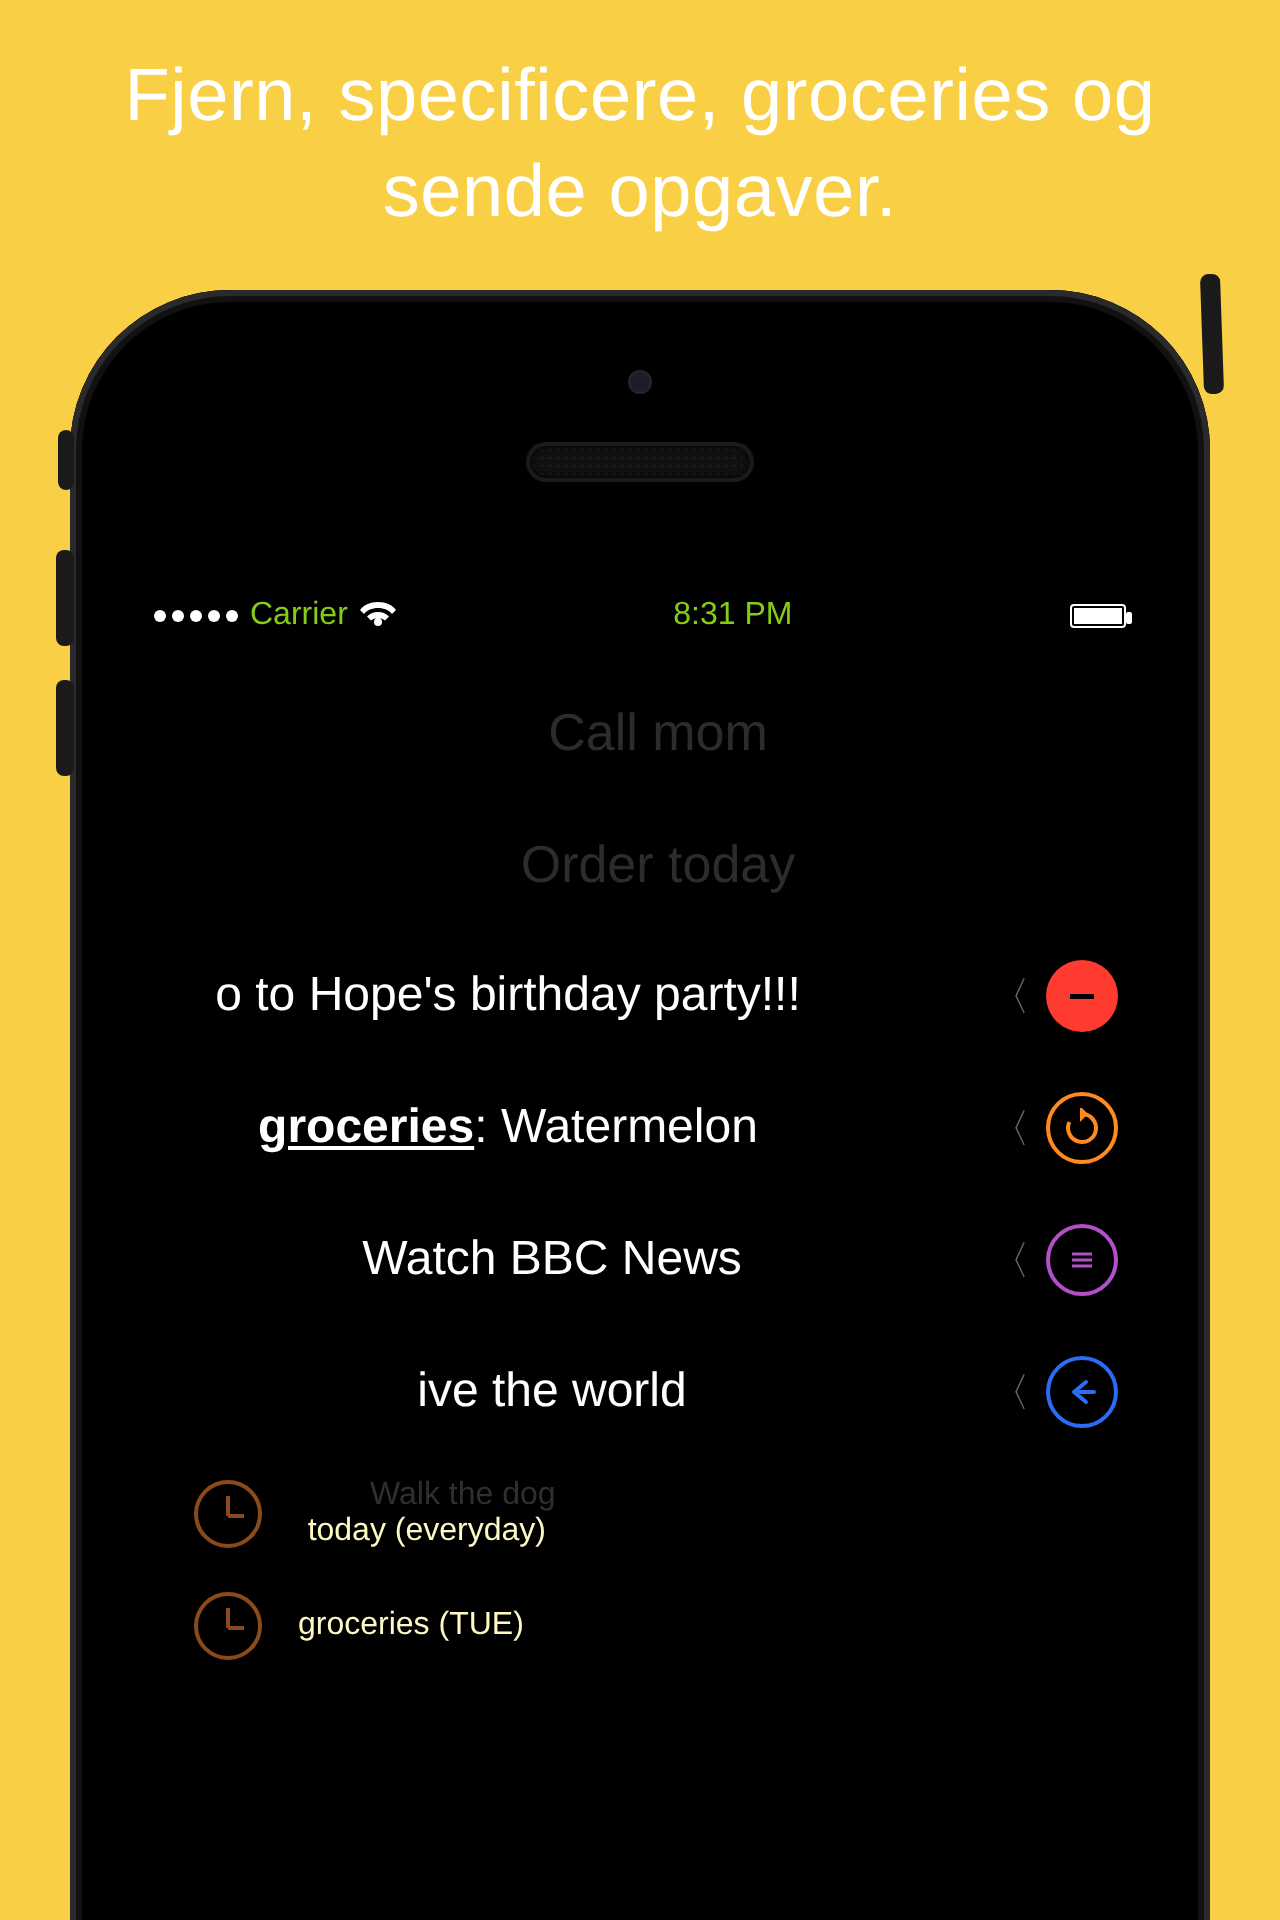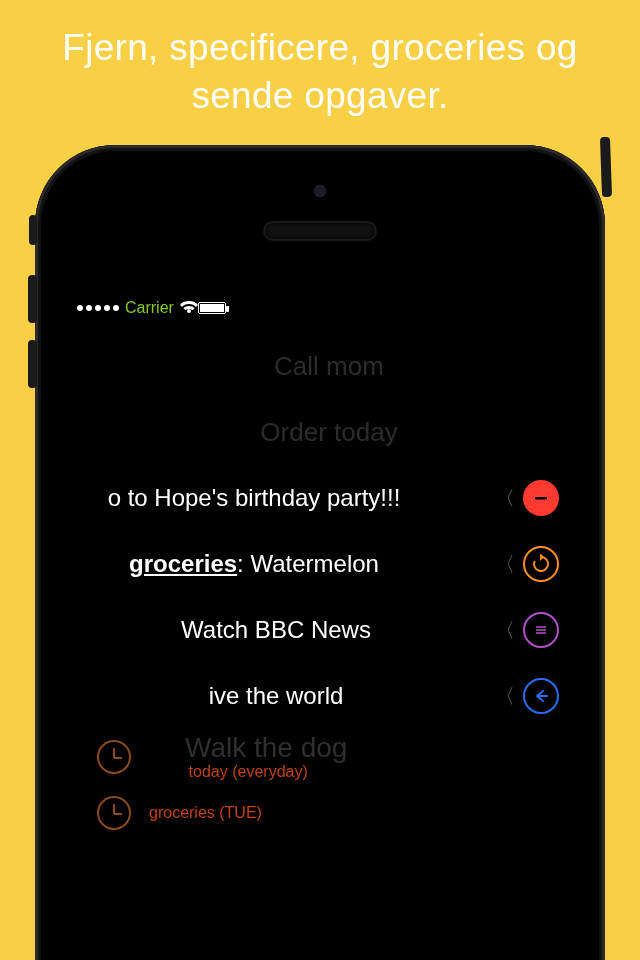--- a/index.html
+++ b/index.html
@@ -94,22 +94,22 @@
     width:34px; height:34px; border:2px solid #8a4a1a; border-radius:50%;
     position:relative; margin-right:18px; flex-shrink:0;
   }
   .sched .clock::before, .sched .clock::after{
     content:""; position:absolute; left:50%; top:50%; background:#8a4a1a;
     transform-origin: left center;
   }
   .sched .clock::before{ width:10px; height:2px; transform: rotate(-90deg);}
   .sched .clock::after{ width:8px; height:2px; transform: rotate(0deg);}
   .sched .stext { color:#2f2f2f; }
-  .sched .title { font-size:28px; line-height:1.1;margin-left:36px; }
-  .sched .sub { font-size:16px; color:#c2410c; }
+  .sched .title { font-size:16px; line-height:1.1;margin-left:36px; }
+  .sched .sub { font-size:16px; color:#fef9c3; }
 </style>
 </head>
 <body>
 
 <div class="headline">Fjern, specificere, groceries og sende opgaver.</div>
 
 <div class="phone">
   <div class="side-btn sbtn-power"></div>
   <div class="side-btn sbtn-mute"></div>
   <div class="side-btn sbtn-vup"></div>
@@ -128,20 +128,21 @@
             <span></span>
             <span></span>
         </div>
         <span>Carrier</span>
         <span class="wifi">
           <svg width="18" height="14" viewBox="0 0 18 14">
               <path fill="#fff" d="M9 12a2 2 0 100-4 2 2 0 000 4zm0-12C5 0 1.7 1.6 0 4l2 2c1.4-1.9 4-3 7-3s5.6 1.1 7 3l2-2C16.3 1.6 13 0 9 0zm0 5c-2.3 0-4.3.9-5.5 2.3l2 2C6.4 8.5 7.6 8 9 8s2.6.5 3.5 1.3l2-2C13.3 5.9 11.3 5 9 5z"></path>
             </svg>
         </span>
       </div>
+      <div class="sb-center">8:31 PM</div>
       <div class="sb-right">
         <div class="battery">
             <div class="fill"></div>
           </div>
       </div>
     </div>
 
     <div class="tasks">
 
       <div class="row dim">

